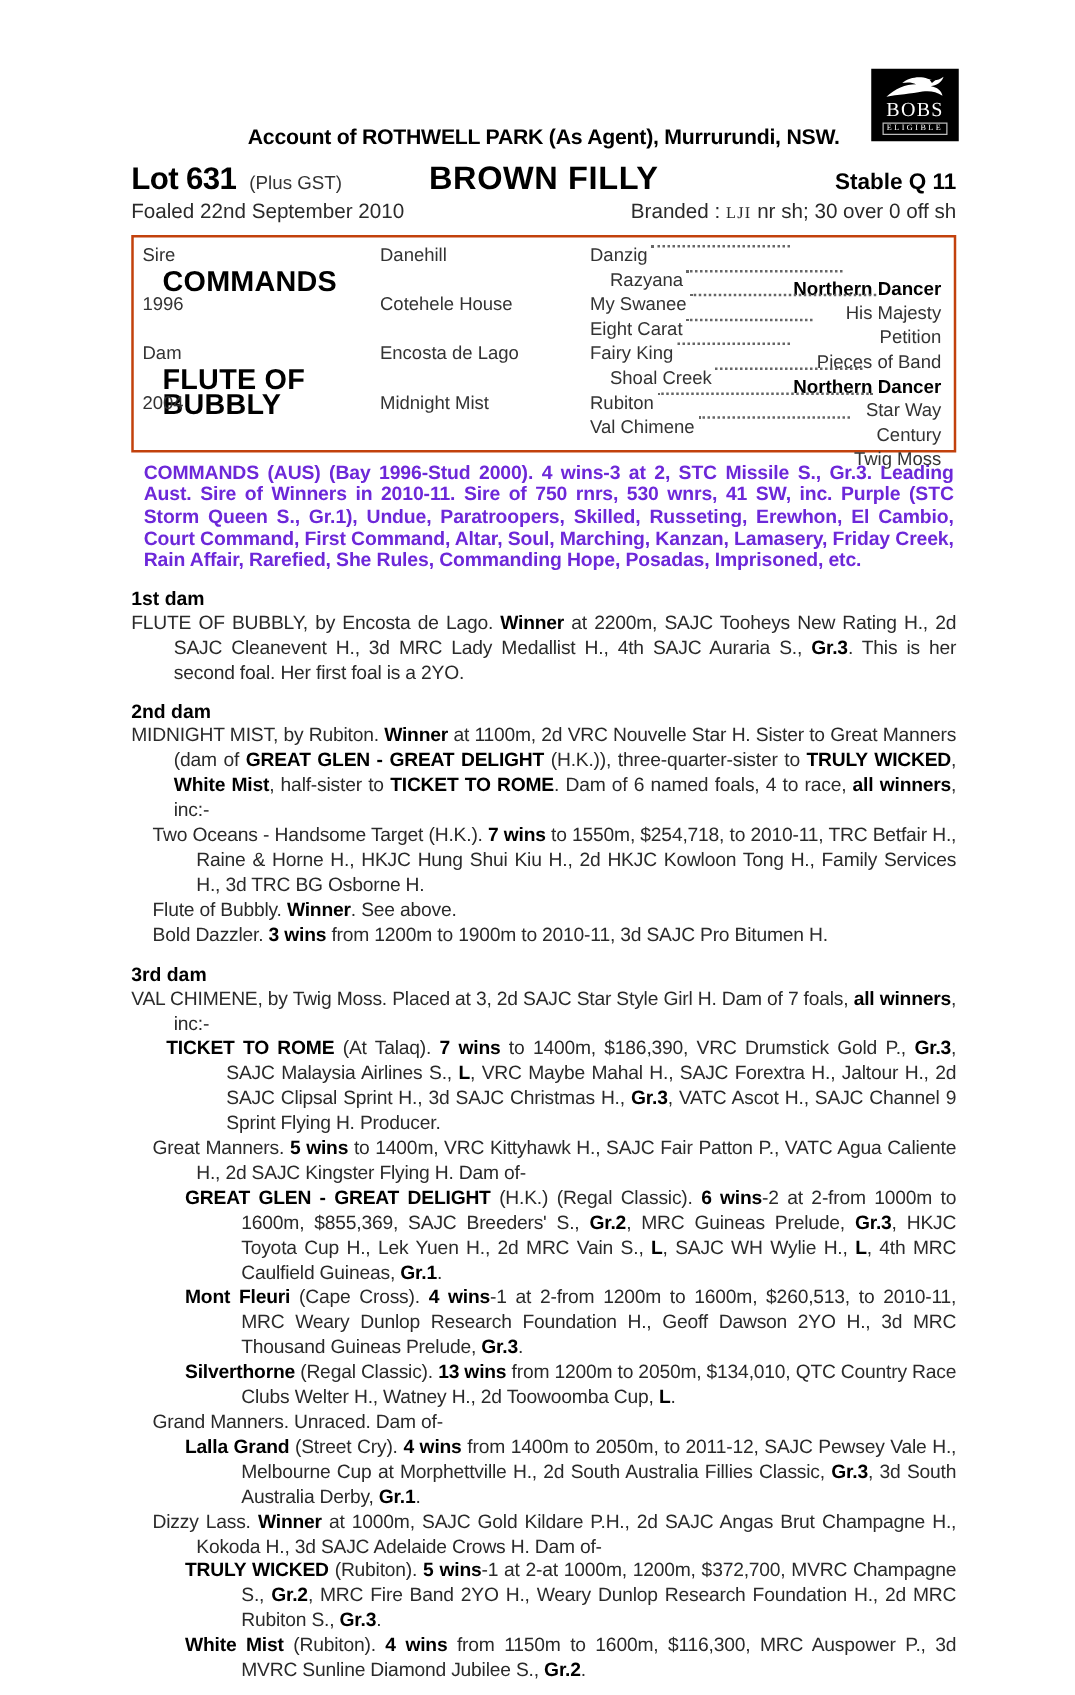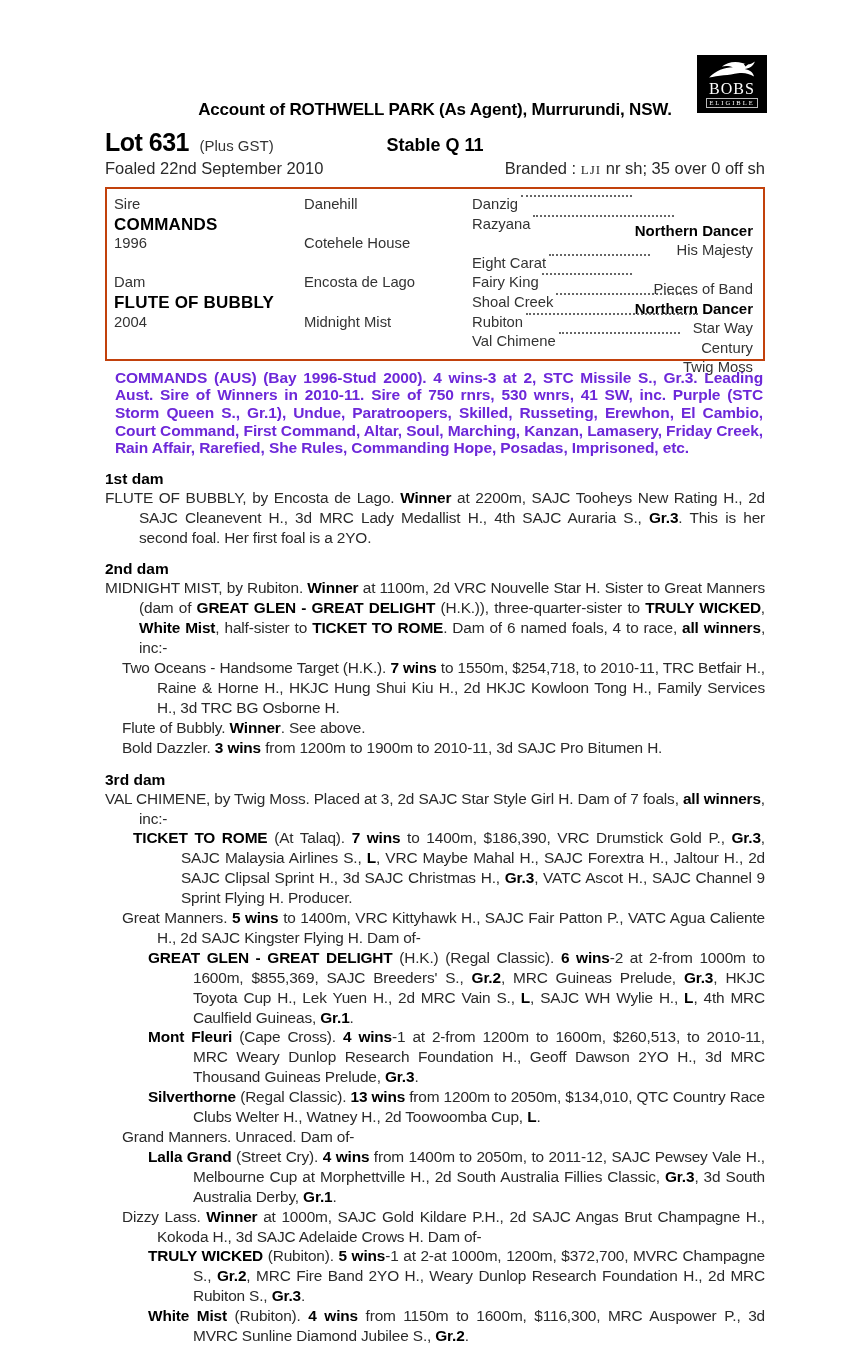--- a/index.html
+++ b/index.html
@@ -32,21 +32,21 @@
   .foal-row { margin-top:2px; display:flex; justify-content:space-between; font-size:16.5px; color:#2a2a2a; }
   .brand-mark { font-family:"Liberation Serif", serif; font-size:13px; letter-spacing:1px; }
 
   
   .ped-table { margin-top:9px; border:2px solid #c2410c; padding:6px 10px 7px 7px; }
   .prow { display:flex; height:19.6px; line-height:19.6px; font-size:14.8px; color:#333; }
   .pc1 { width:190px; flex:none; }
   .pc2 { width:168px; flex:none; }
   .pc3 { flex:1; display:flex; align-items:flex-start; min-width:0; }
   .pbold { font-weight:700; color:#000; }
-  .pc1.pbold { font-size:17px; letter-spacing:0.2px; }
+  .pc1.pbold { font-size:23px; letter-spacing:0.2px;margin-left:16px; }
   .anc { white-space:nowrap; }
   .dots { flex:1; border-bottom:2px dotted #666; margin:0 3px 4px 3px; min-width:8px; }
   .gsire { white-space:nowrap;margin-top:26px; }
   .gsire.pbold { font-size:15px; }
 
   
   .sire-sum {
     margin-top:8px; padding-left:10px; padding-right:2px;
     font-weight:700; color:#6d28d9; font-size:15.5px; line-height:17.6px;
     text-align:justify; letter-spacing:-0.1px;
@@ -77,27 +77,28 @@
 
   <div class="content">
 
     <div class="account">Account of ROTHWELL PARK (As Agent), Murrurundi, NSW.</div>
 
     <div class="lot-row">
       <span class="lot-left">
         <span class="lot-num">Lot 631</span>
         <span class="plus-gst">(Plus GST)</span>
       </span>
+      <span class="horse-title">BROWN FILLY</span>
       <span class="stable">Stable Q 11</span>
     </div>
 
     <div class="foal-row">
       <span>Foaled 22nd September 2010</span>
       <span>
-        <span>Branded : </span><span class="brand-mark">LJI</span><span> nr sh; 35 over 0 off sh</span>
+        <span>Branded : </span><span class="brand-mark">LJI</span><span> nr sh; 30 over 0 off sh</span>
       </span>
     </div>
 
     <div class="ped-table">
         <div class="prow">
           <div class="pc1">Sire</div>
           <div class="pc2">Danehill</div>
           <div class="pc3">
             <span class="anc">Danzig</span>
             <span class="dots"></span>
@@ -109,20 +110,25 @@
           <div class="pc2"></div>
           <div class="pc3">
             <span class="anc">Razyana</span>
             <span class="dots"></span>
             <span class="gsire">His Majesty</span>
           </div>
         </div>
         <div class="prow">
           <div class="pc1">1996</div>
           <div class="pc2">Cotehele House</div>
+          <div class="pc3">
+            <span class="anc">My Swanee</span>
+            <span class="dots"></span>
+            <span class="gsire">Petition</span>
+          </div>
         </div>
         <div class="prow">
           <div class="pc1"></div>
           <div class="pc2"></div>
           <div class="pc3">
             <span class="anc">Eight Carat</span>
             <span class="dots"></span>
             <span class="gsire">Pieces of Band</span>
           </div>
         </div>

